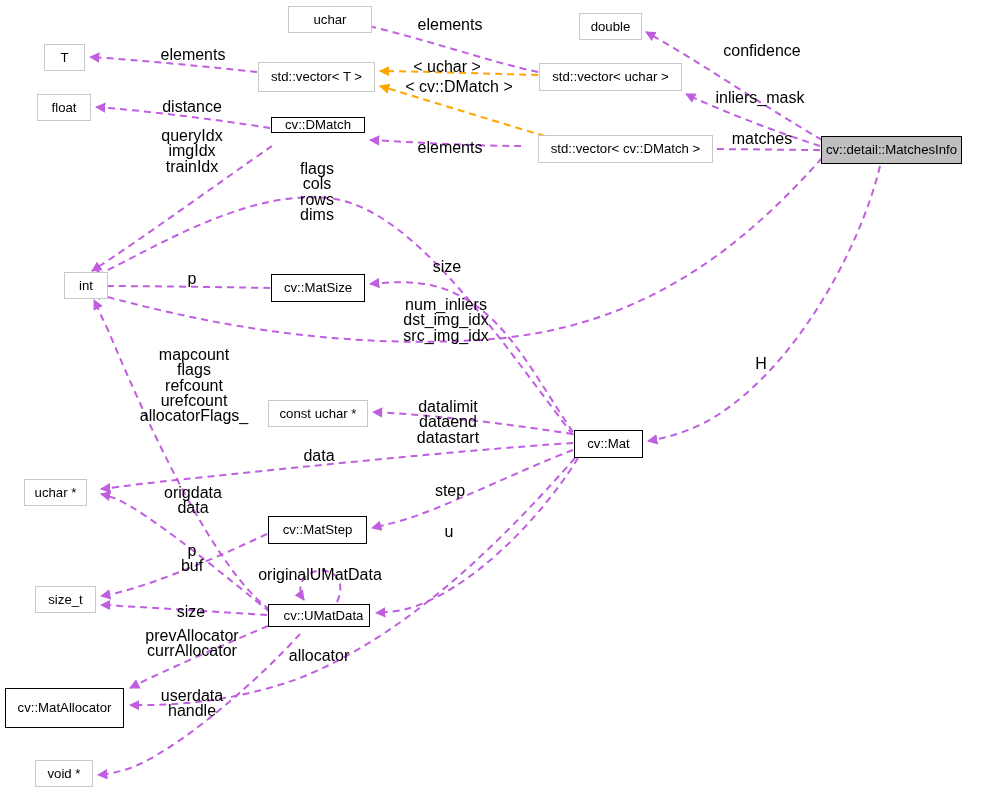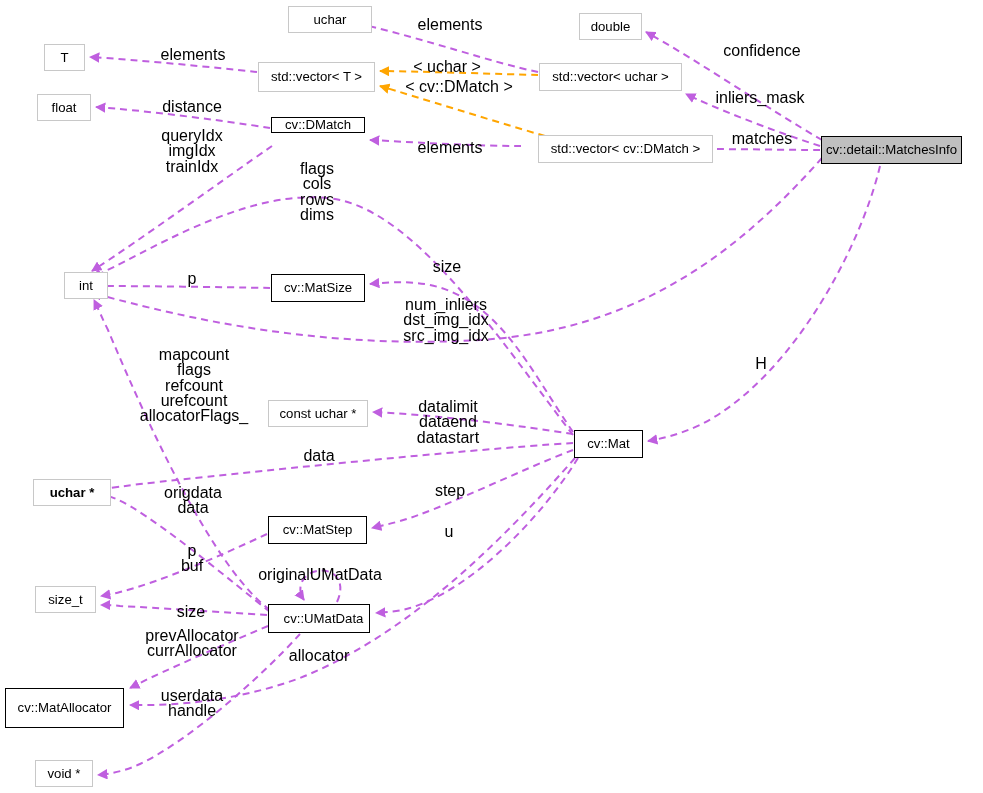--- a/index.html
+++ b/index.html
@@ -135,24 +135,24 @@
   <div class="node plain" style="left:258px;top:62px;width:117px;height:30px;">std::vector&lt; T &gt;</div>
   <div class="node plain" style="left:539px;top:63px;width:143px;height:28px;">std::vector&lt; uchar &gt;</div>
   <div class="node plain" style="left:37px;top:94px;width:54px;height:27px;">float</div>
   <div class="node cls" style="left:271px;top:117px;width:94px;height:16px;text-align:center;">cv::DMatch</div>
   <div class="node plain" style="left:522px;top:135px;width:175px;height:28px;margin-left:16px;">std::vector&lt; cv::DMatch &gt;</div>
   <div class="node current" style="left:821px;top:136px;width:141px;height:28px;">cv::detail::MatchesInfo</div>
   <div class="node plain" style="left:43px;top:272px;width:44px;height:27px;margin-left:21px;">int</div>
   <div class="node cls" style="left:271px;top:274px;width:94px;height:28px;">cv::MatSize</div>
   <div class="node plain" style="left:268px;top:400px;width:100px;height:27px;">const uchar *</div>
   <div class="node cls" style="left:574px;top:430px;width:69px;height:28px;">cv::Mat</div>
-  <div class="node plain" style="left:33px;top:479px;width:78px;height:27px;font-weight:bold;">uchar *</div>
+  <div class="node plain" style="left:24px;top:479px;width:63px;height:27px;">uchar *</div>
   <div class="node cls" style="left:268px;top:516px;width:99px;height:28px;">cv::MatStep</div>
   <div class="node plain" style="left:35px;top:586px;width:61px;height:27px;">size_t</div>
-  <div class="node cls" style="left:268px;top:604px;width:102px;height:29px;padding-left:9px;">cv::UMatData</div>
+  <div class="node cls" style="left:268px;top:604px;width:102px;height:23px;padding-left:9px;">cv::UMatData</div>
   <div class="node cls" style="left:5px;top:688px;width:119px;height:40px;">cv::MatAllocator</div>
   <div class="node plain" style="left:35px;top:760px;width:58px;height:27px;">void *</div>
 
   <div class="edge-label" style="left:450px;top:17px;">elements</div>
   <div class="edge-label" style="left:762px;top:43px;">confidence</div>
   <div class="edge-label" style="left:193px;top:47px;">elements</div>
   <div class="edge-label" style="left:447px;top:59px;">&lt; uchar &gt;</div>
   <div class="edge-label" style="left:760px;top:90px;">inliers_mask</div>
   <div class="edge-label" style="left:459px;top:79px;">&lt; cv::DMatch &gt;</div>
   <div class="edge-label" style="left:192px;top:99px;">distance</div>

